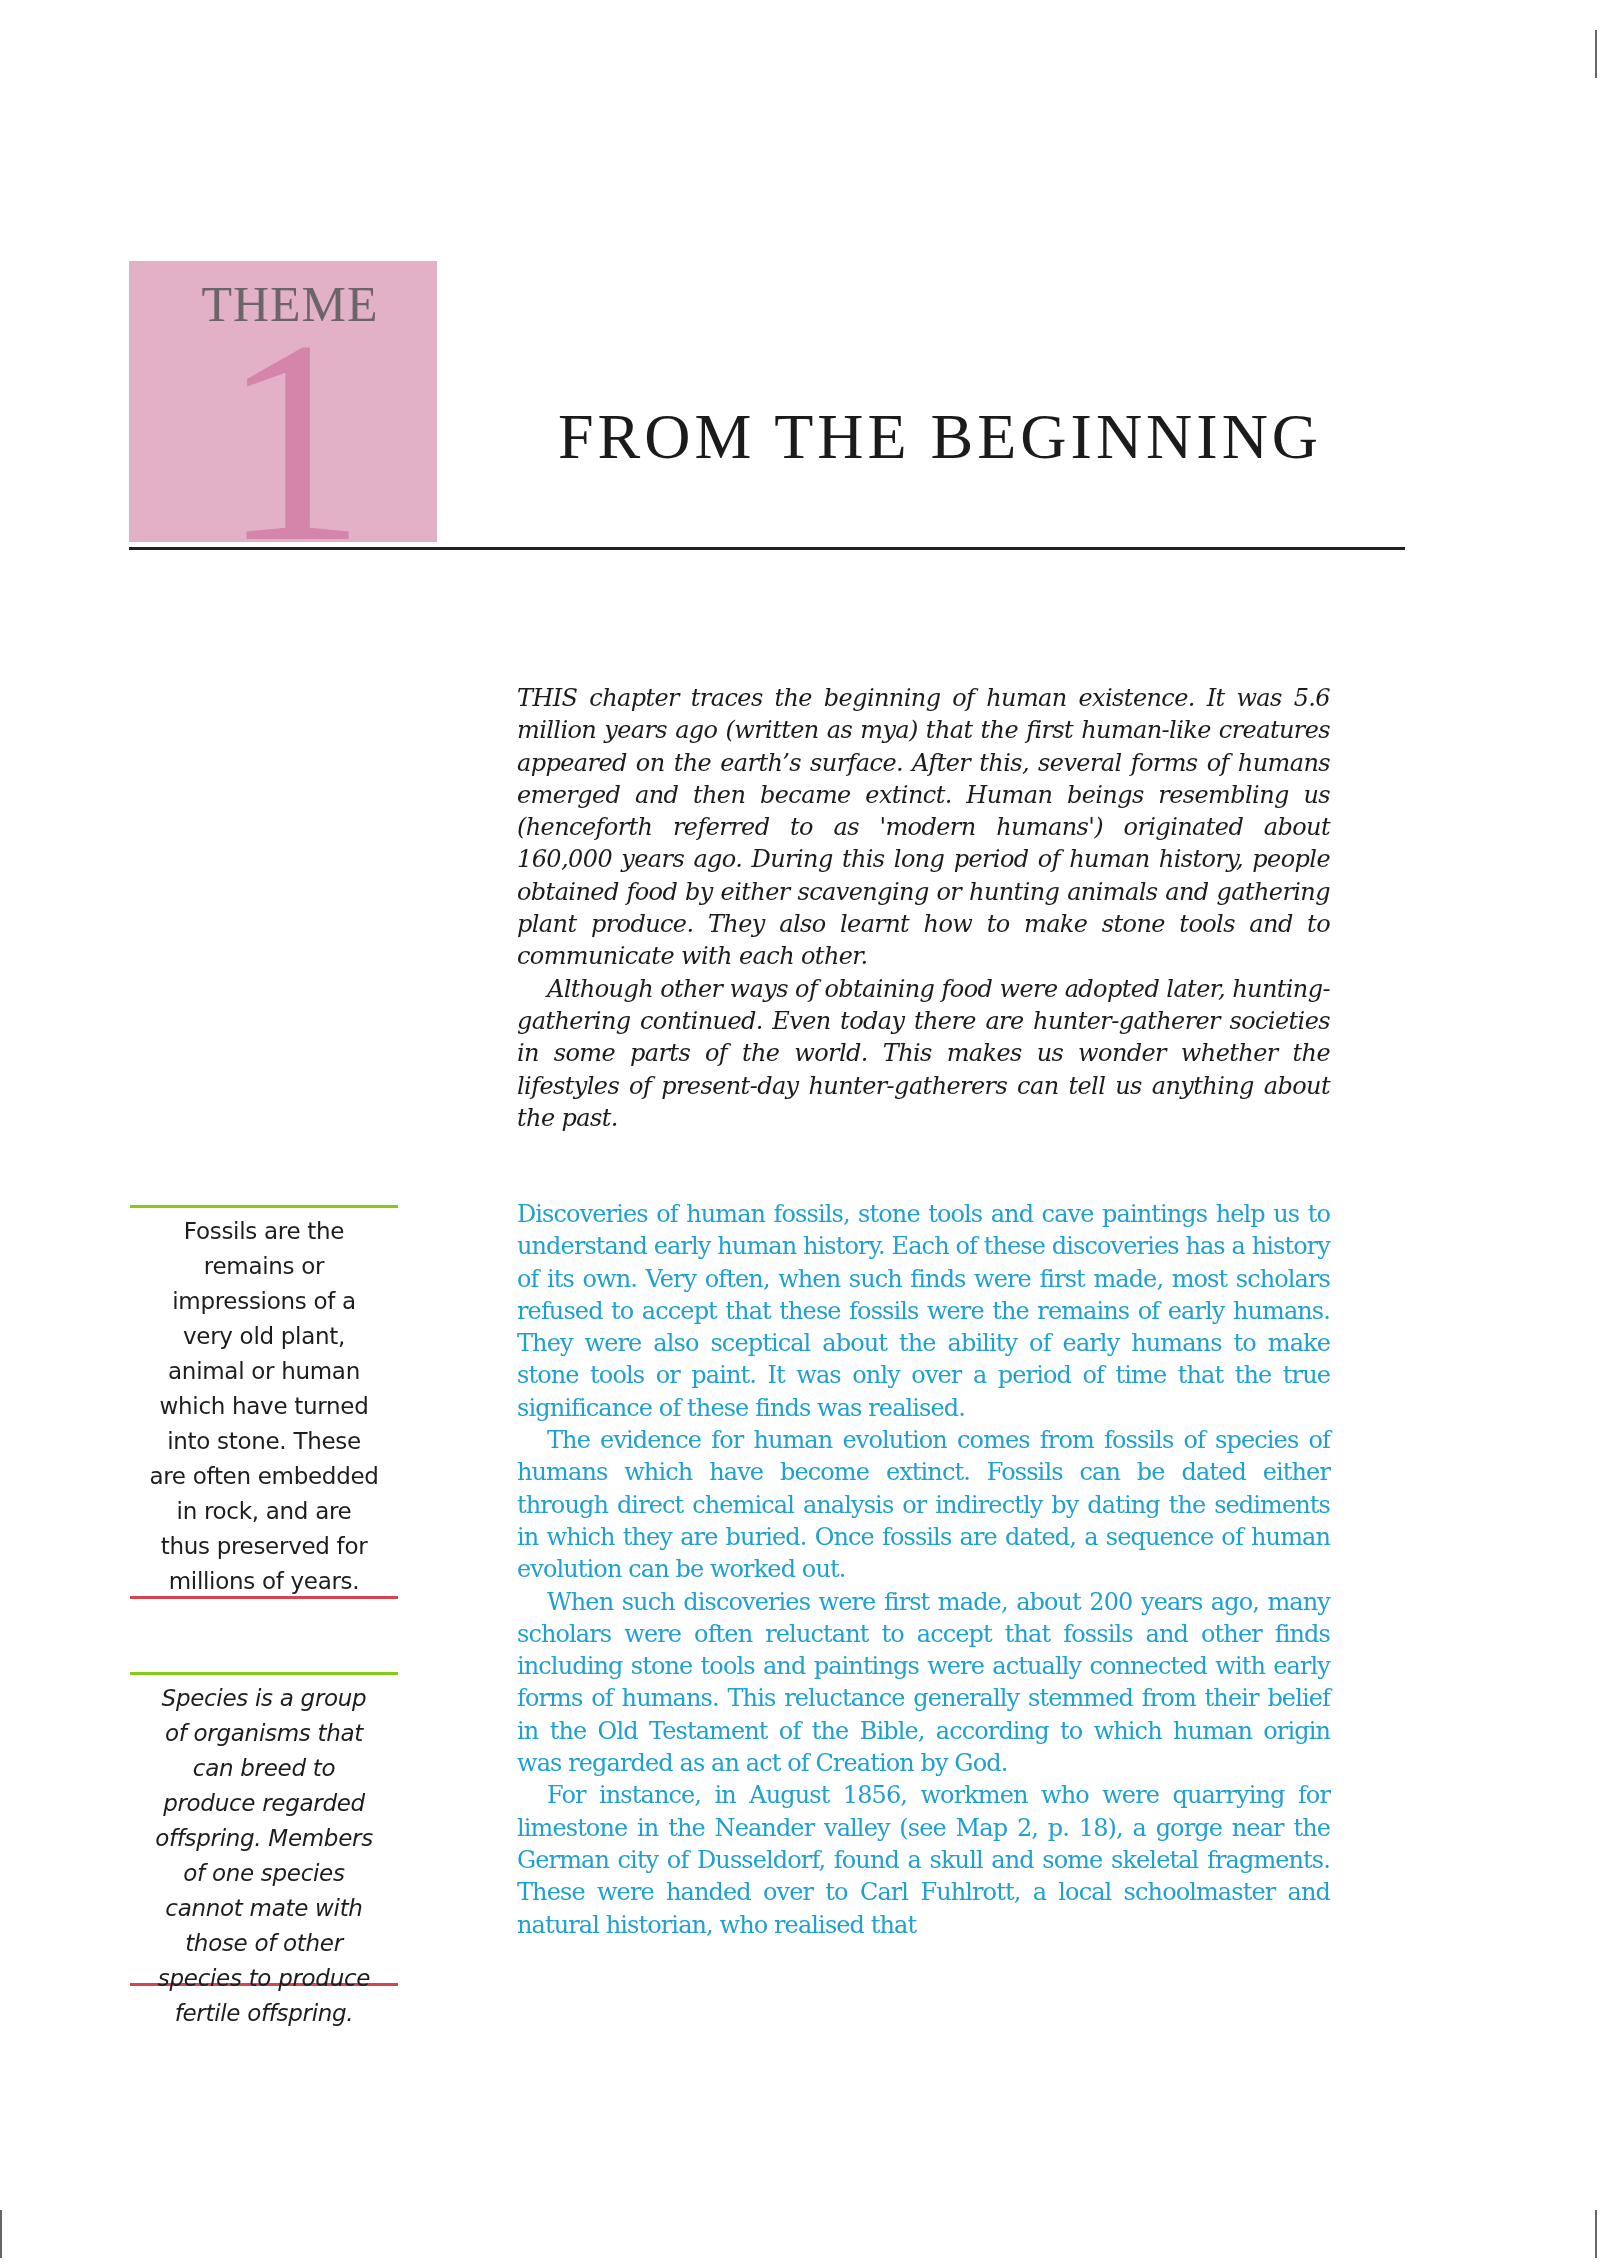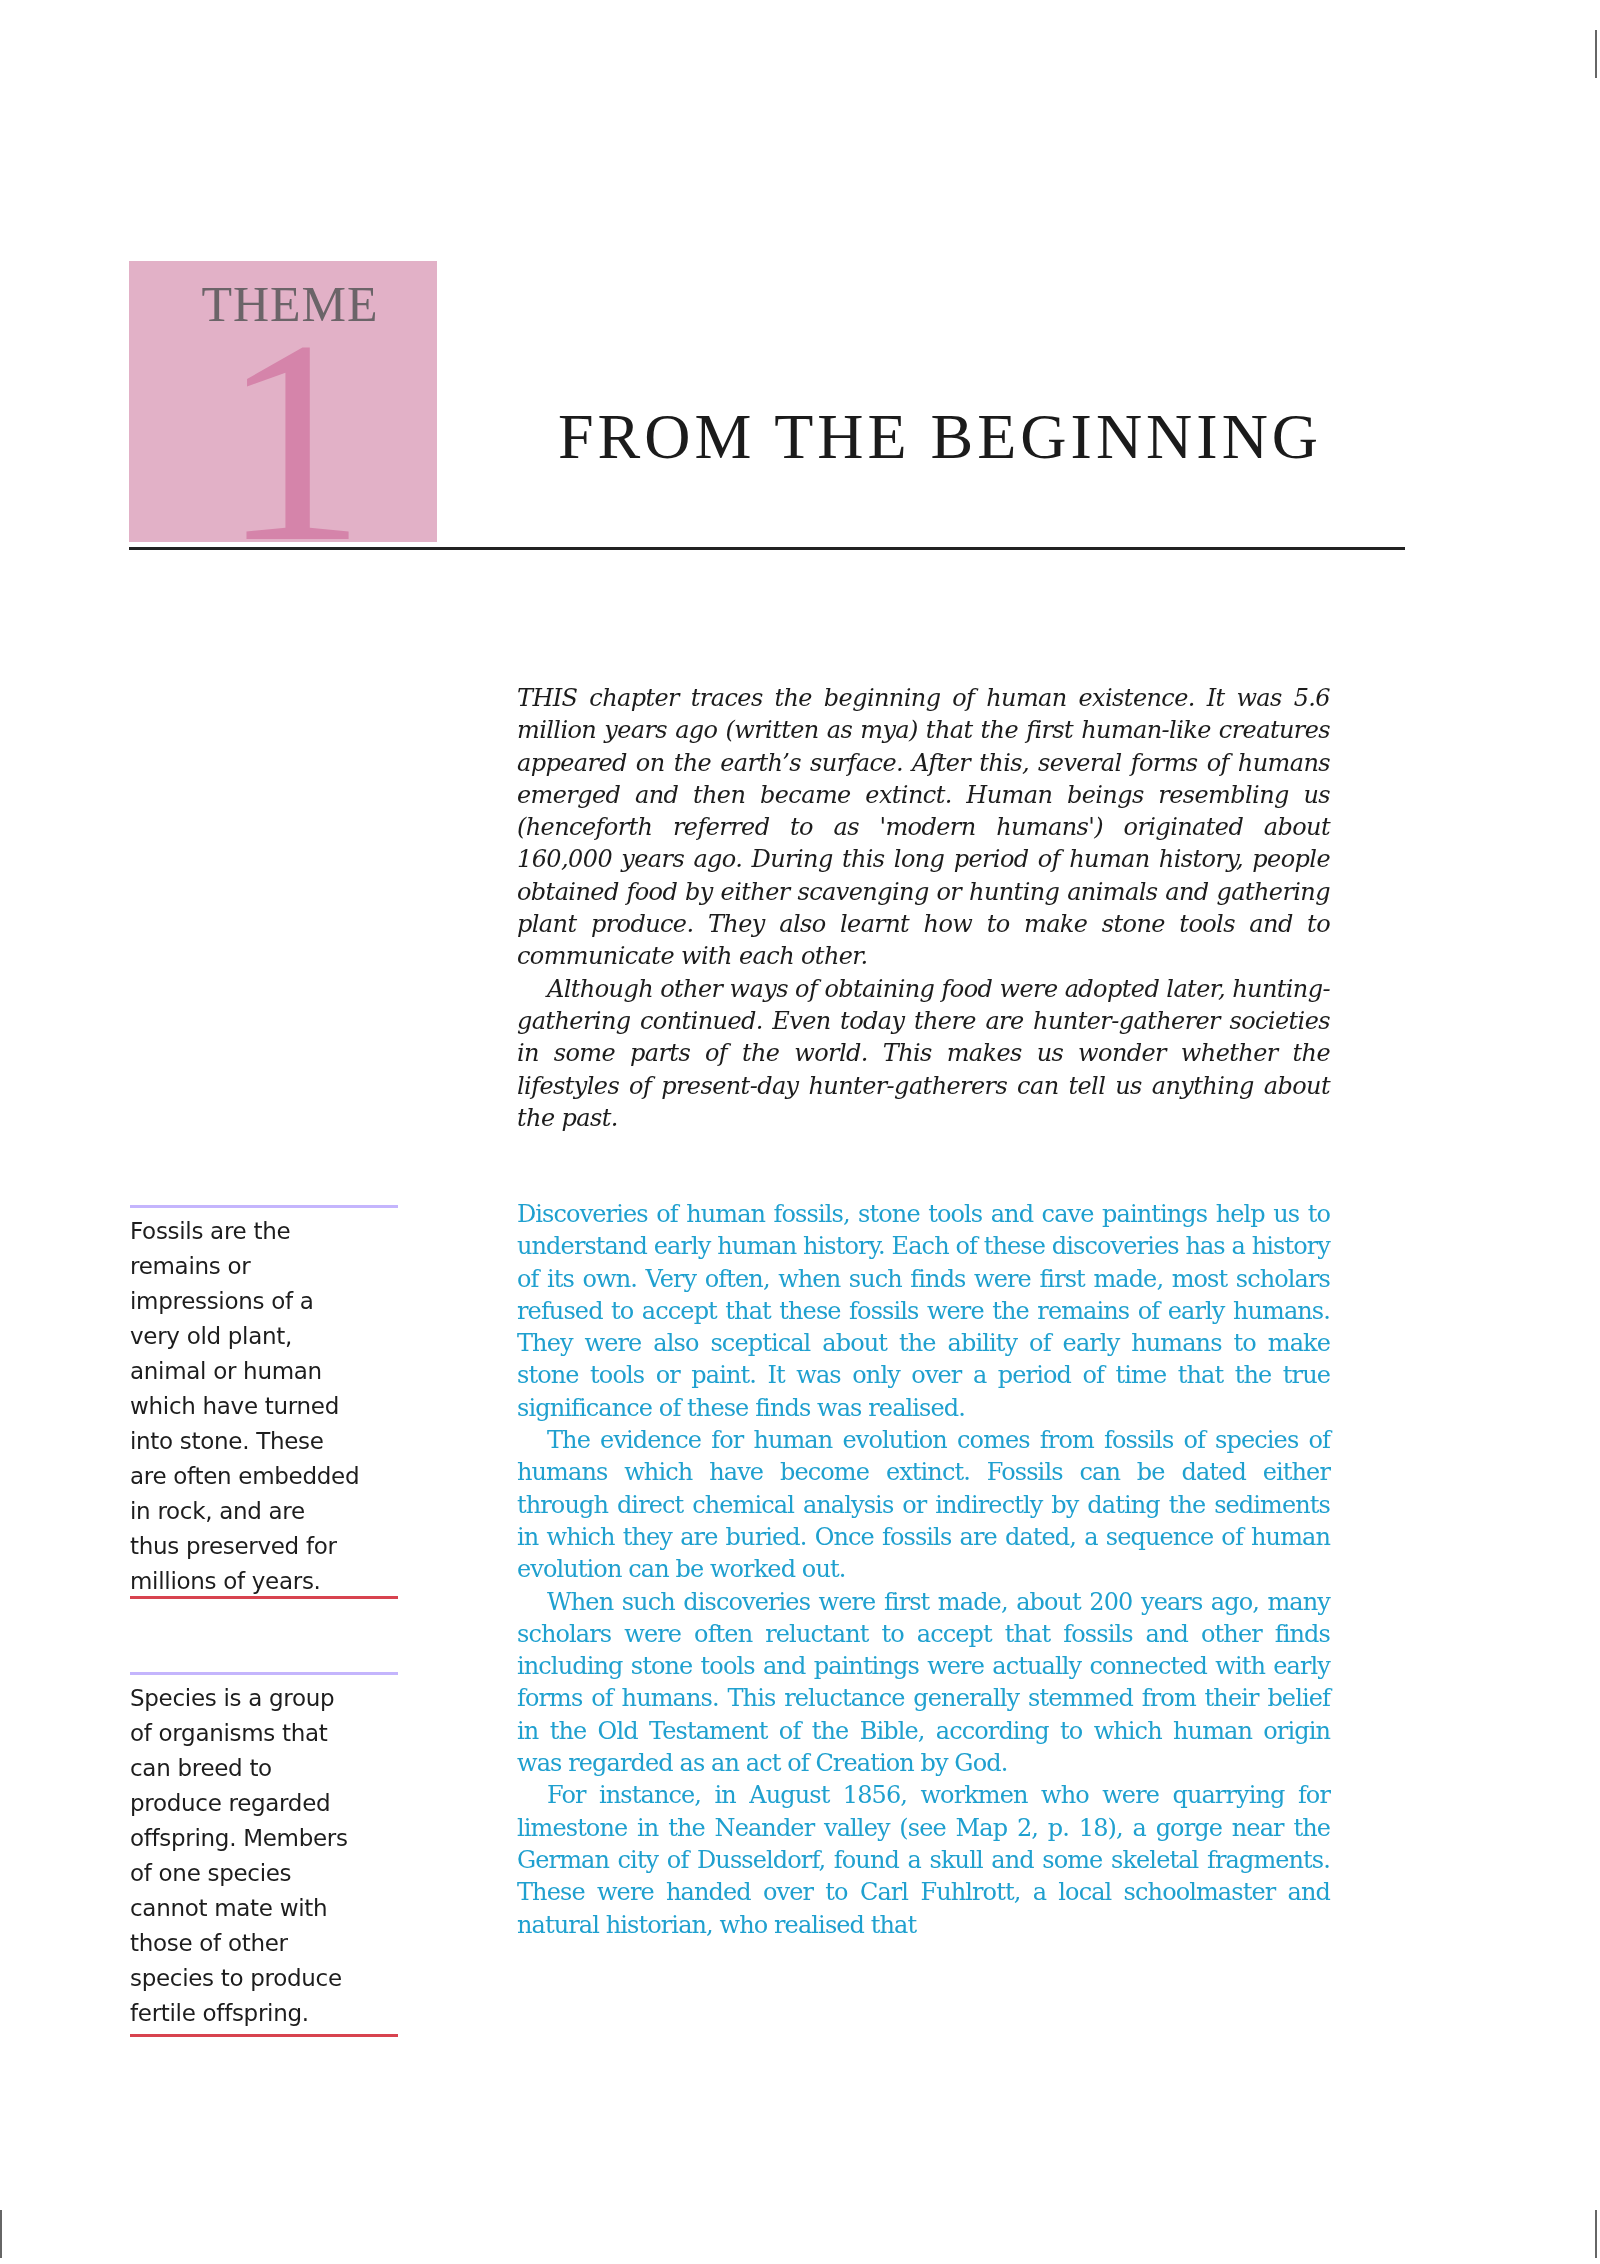--- a/index.html
+++ b/index.html
@@ -15,24 +15,24 @@
 
     .title { position: absolute; left: 500px; width: 880px; top: 398px; text-align: center; font-family: "Liberation Serif", serif; font-size: 64px; letter-spacing: 4px; color: #1b1b1b; line-height: 78px; font-weight: normal; margin: 0; }
     .title-rule { position: absolute; left: 129px; top: 547px; width: 1276px; height: 3px; background: #222; }
 
     .intro { position: absolute; left: 517px; top: 682px; width: 813px; font-family: "DejaVu Serif", serif; font-style: italic; font-size: 24px; line-height: 32.3px; color: #1c1c1c; text-align: justify; margin: 0; letter-spacing: -0.6px; }
     .intro p, .body p { margin: 0; }
     .indent { text-indent: 30px; }
 
     .body { position: absolute; left: 517px; top: 1198px; width: 813px; font-family: "DejaVu Serif", serif; font-size: 24px; line-height: 32.3px; color: #1fa0cf; text-align: justify; letter-spacing: -0.9px; }
 
-    .note { position: absolute; left: 130px; width: 268px; border-top: 3px solid #c4b5fd; border-bottom: 3px solid #d8434f; text-align: left; font-family: "DejaVu Sans", sans-serif; font-size: 23px; line-height: 35px; color: #1d1d1d; box-sizing: border-box; padding: 6px 0 4px 0; letter-spacing: -0.3px; }
+    .note { position: absolute; left: 130px; width: 268px; border-top: 3px solid #84cc16; border-bottom: 3px solid #d8434f; text-align: center; font-family: "DejaVu Sans", sans-serif; font-size: 23px; line-height: 35px; color: #1d1d1d; box-sizing: border-box; padding: 6px 0 4px 0; letter-spacing: -0.3px; }
     .note .ln { display: block; white-space: nowrap; }
     .note.n1 { top: 1205px; height: 394px; }
-    .note.n2 { top: 1672px; height: 365px; }
+    .note.n2 { top: 1672px; height: 314px; font-style: italic; }
   </style>
 </head>
 <body>
 
 <div class="crop tr"></div>
 <div class="crop bl"></div>
 <div class="crop br"></div>
 
 <div class="theme-box">
   <div class="theme-word">THEME</div>

